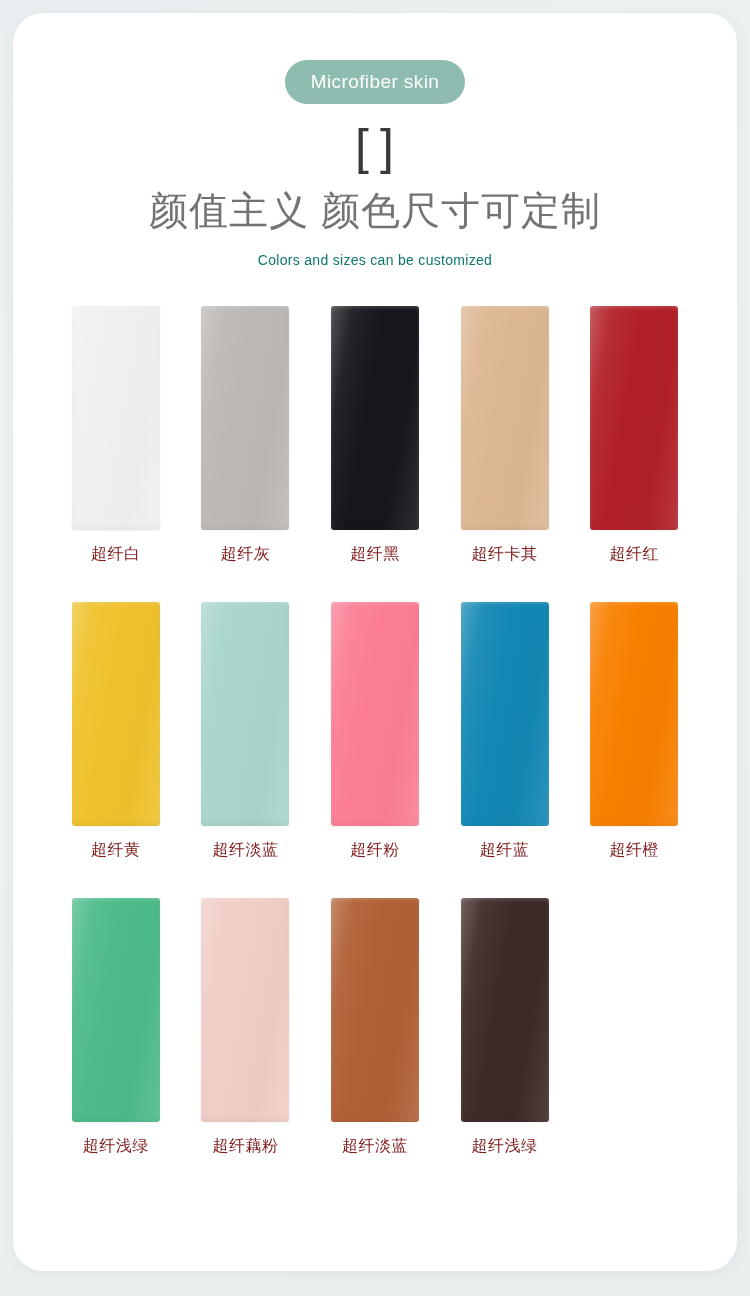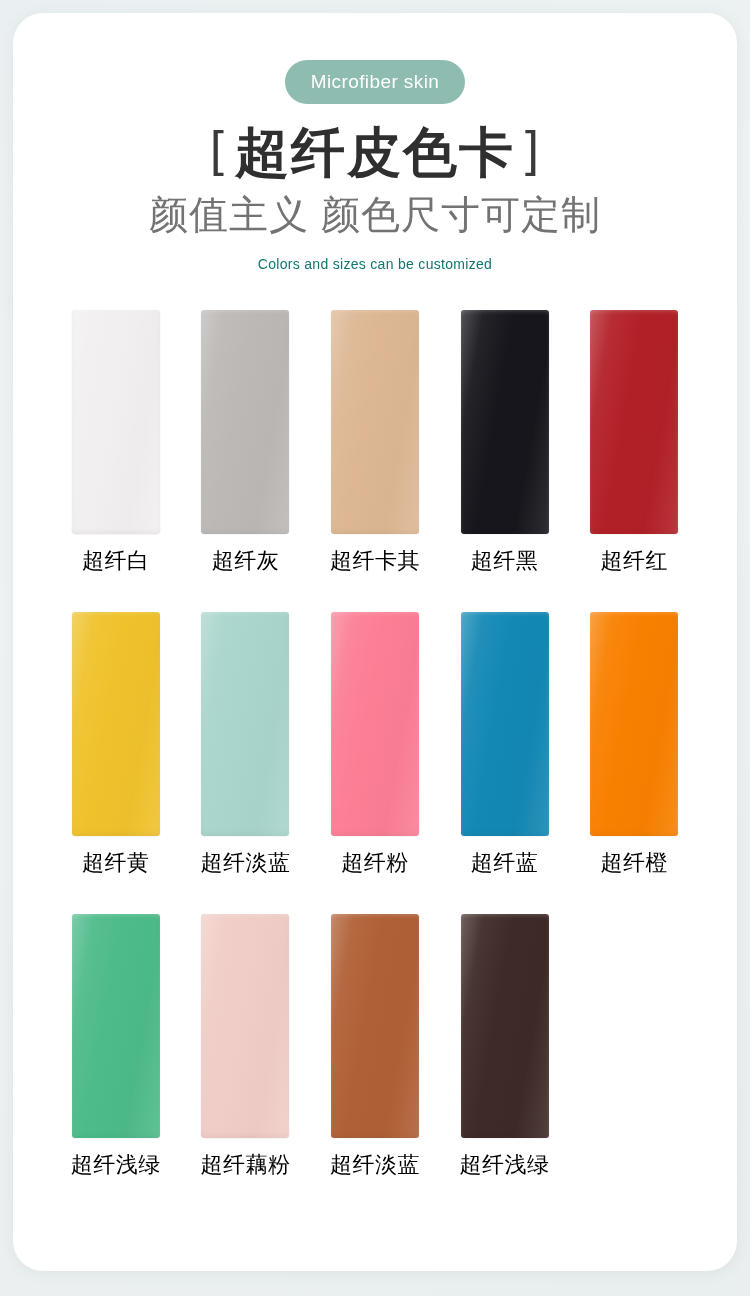--- a/index.html
+++ b/index.html
@@ -149,42 +149,41 @@
     inset: -1px;
     border-radius: 5px;
     box-shadow:
       inset 0 2px 4px rgba(255,255,255,0.22),
       inset 0 -3px 6px rgba(0,0,0,0.05);
     pointer-events: none;
   }
 
   .chip-label {
     margin-top: 16px;
-    font-size: 22px;
-    color: #000000;
+    font-size: 16px;
+    color: #7f1d1d;
     letter-spacing: 0.5px;
     line-height: 1;
     white-space: nowrap;
   }
 </style>
 </head>
 <body>
 
 <div class="page">
   <div class="card">
 
     <div class="header">
 
       <div class="badge-row">
         <span class="badge">Microfiber skin</span>
       </div>
 
       <div class="title">
         <span class="bracket">[</span>
-        <span class="title-main">超纤皮色卡</span>
         <span class="bracket">]</span>
       </div>
 
       <div class="subtitle">颜值主义 颜色尺寸可定制</div>
 
       <div class="eng-note">Colors and sizes can be customized</div>
     </div>
 
     <div class="grid">
         <div class="swatch-cell">
@@ -194,29 +193,29 @@
           <div class="chip-label">超纤白</div>
         </div>
         <div class="swatch-cell">
           <div class="chip-wrap">
             <div class="chip" style="background: rgb(188, 184, 181);"></div>
           </div>
           <div class="chip-label">超纤灰</div>
         </div>
         <div class="swatch-cell">
           <div class="chip-wrap">
+            <div class="chip" style="background: rgb(22, 22, 28);"></div>
+          </div>
+          <div class="chip-label">超纤黑</div>
+        </div>
+        <div class="swatch-cell">
+          <div class="chip-wrap">
             <div class="chip" style="background: rgb(221, 183, 147);"></div>
           </div>
           <div class="chip-label">超纤卡其</div>
-        </div>
-        <div class="swatch-cell">
-          <div class="chip-wrap">
-            <div class="chip" style="background: rgb(22, 22, 28);"></div>
-          </div>
-          <div class="chip-label">超纤黑</div>
         </div>
         <div class="swatch-cell">
           <div class="chip-wrap">
             <div class="chip" style="background: rgb(178, 32, 39);"></div>
           </div>
           <div class="chip-label">超纤红</div>
         </div>
         <div class="swatch-cell">
           <div class="chip-wrap">
             <div class="chip" style="background: rgb(239, 194, 44);"></div>

